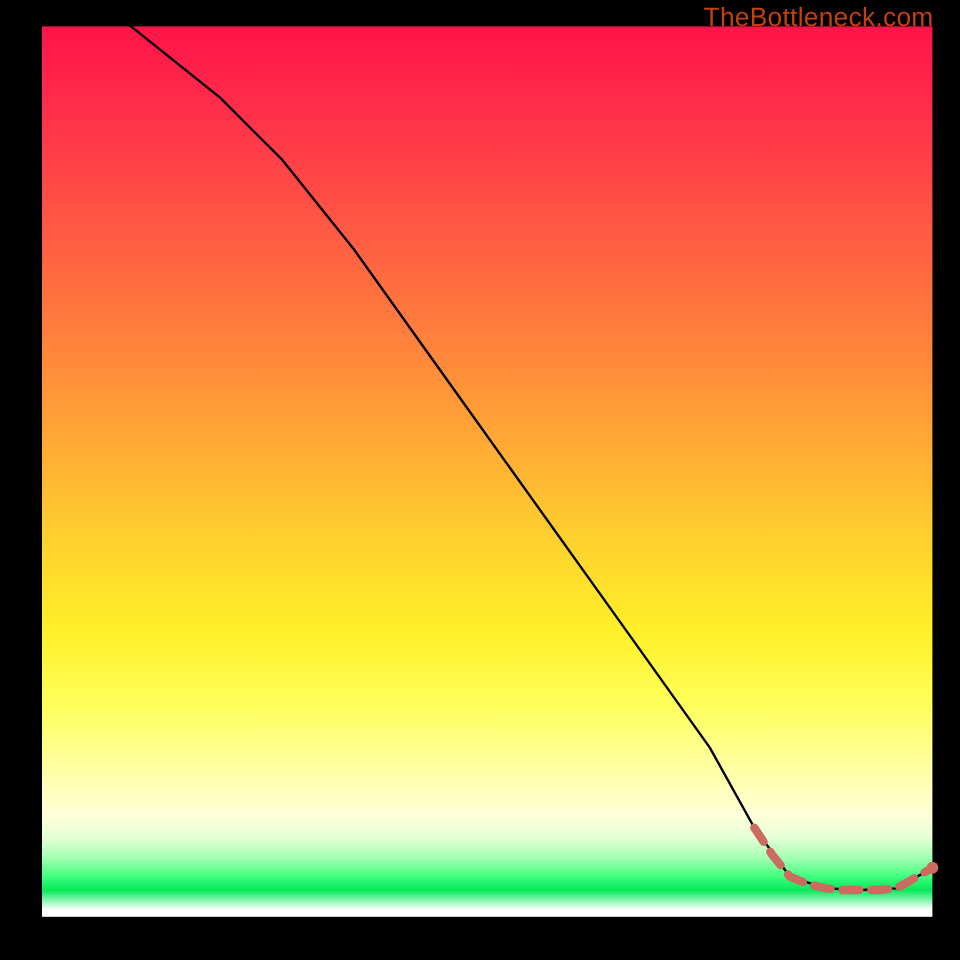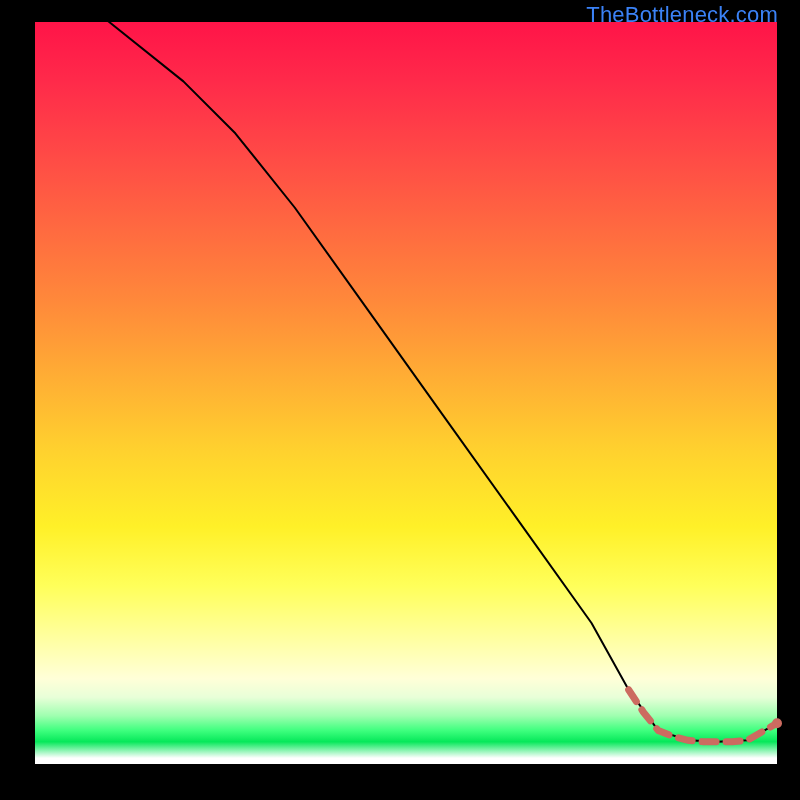--- a/index.html
+++ b/index.html
@@ -43,21 +43,21 @@
       #3eff7e 95.5%,
       #06e85a 97%,
       #ffffff 99.2%,
       #ffffff 100%
     );
   }
   .watermark {
     position: absolute;
     top: 2px;
     right: 22px;
-    color: #3b82f6;
+    color: #c2410c;
     font-size: 22px;
     font-weight: 500;
     letter-spacing: 0.2px;
     user-select: none;
   }
   svg.overlay {
     position: absolute;
     left: 35px;
     top: 22px;
     width: 742px;

